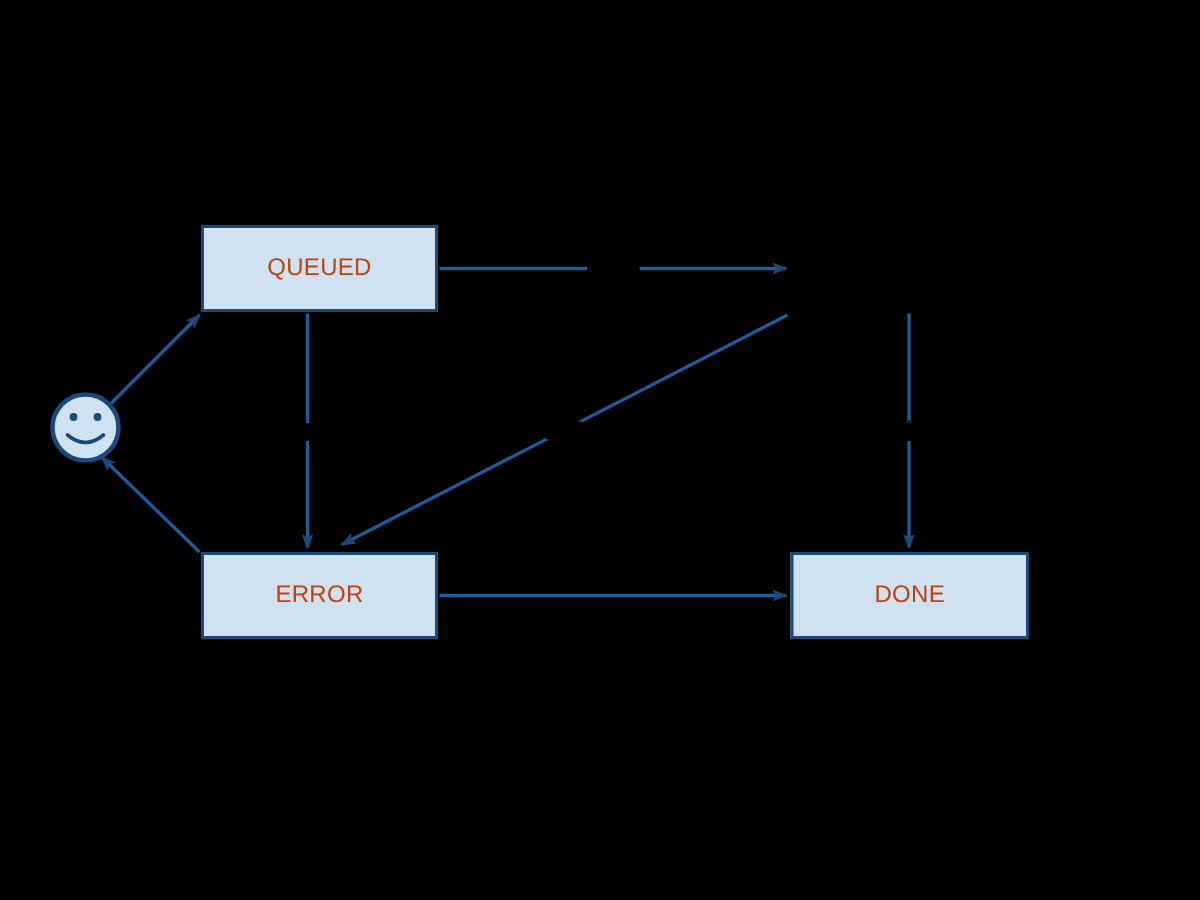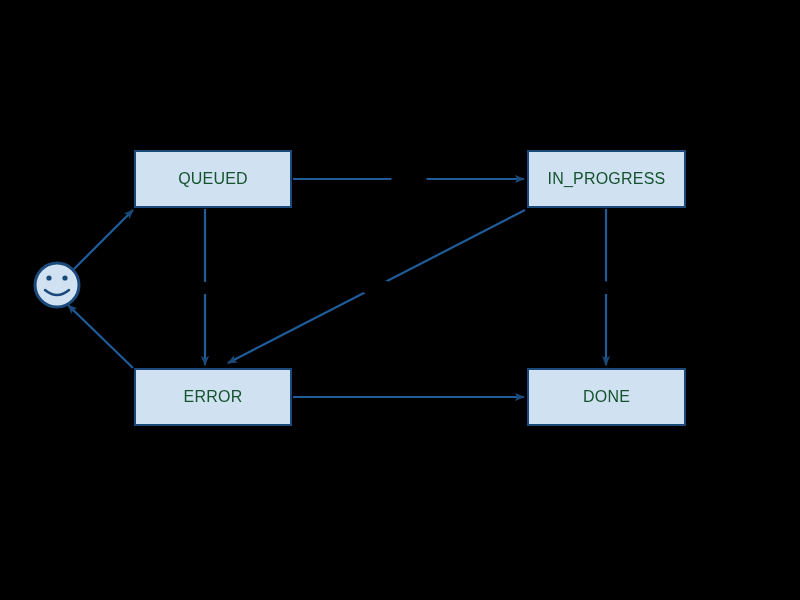--- a/index.html
+++ b/index.html
@@ -27,21 +27,21 @@
     height: 600px;
   }
   .node-box {
     position: absolute;
     box-sizing: border-box;
     background: #d0e1f2;
     border: 2px solid #1b4a7a;
     display: flex;
     align-items: center;
     justify-content: center;
-    color: #14532d;
+    color: #c2410c;
     font-size: 16px;
     font-family: "Liberation Sans", sans-serif;
     letter-spacing: 0.2px;
     white-space: nowrap;
   }
   .edge-label {
     position: absolute;
     color: #000000;
     font-size: 16px;
     font-family: "Liberation Sans", sans-serif;
@@ -78,23 +78,20 @@
       <circle cx="57" cy="285" r="22" fill="#d0e1f2" stroke="#1b4a7a" stroke-width="3"></circle>
       <circle cx="49" cy="278" r="2.6" fill="#1b4a7a"></circle>
       <circle cx="65" cy="278" r="2.6" fill="#1b4a7a"></circle>
       <path d="M45,290 Q57,300 69,290" stroke="#1b4a7a" stroke-width="2.4" fill="none" stroke-linecap="round"></path>
     </g>
   </svg>
 
   <div class="node-box" style="left: 134px; top: 150px; width: 158px; height: 58px; background: rgb(208, 225, 242); border-color: rgb(27, 74, 122);">
     <span>QUEUED</span>
   </div>
-  <div class="node-box" style="left: 527px; top: 150px; width: 159px; height: 58px; background: rgb(208, 225, 242); border-color: rgb(27, 74, 122);">
-    <span>IN_PROGRESS</span>
-  </div>
   <div class="node-box" style="left: 134px; top: 368px; width: 158px; height: 58px; background: rgb(208, 225, 242); border-color: rgb(27, 74, 122);">
     <span>ERROR</span>
   </div>
   <div class="node-box" style="left: 527px; top: 368px; width: 159px; height: 58px; background: rgb(208, 225, 242); border-color: rgb(27, 74, 122);">
     <span>DONE</span>
   </div>
 
   <div id="edge-labels">
       <div class="edge-label" style="left: 409px; top: 179px; color: rgb(0, 0, 0); background: rgb(0, 0, 0);">start</div>
       <div class="edge-label" style="left: 205px; top: 288px; color: rgb(0, 0, 0); background: rgb(0, 0, 0);">fail</div>

